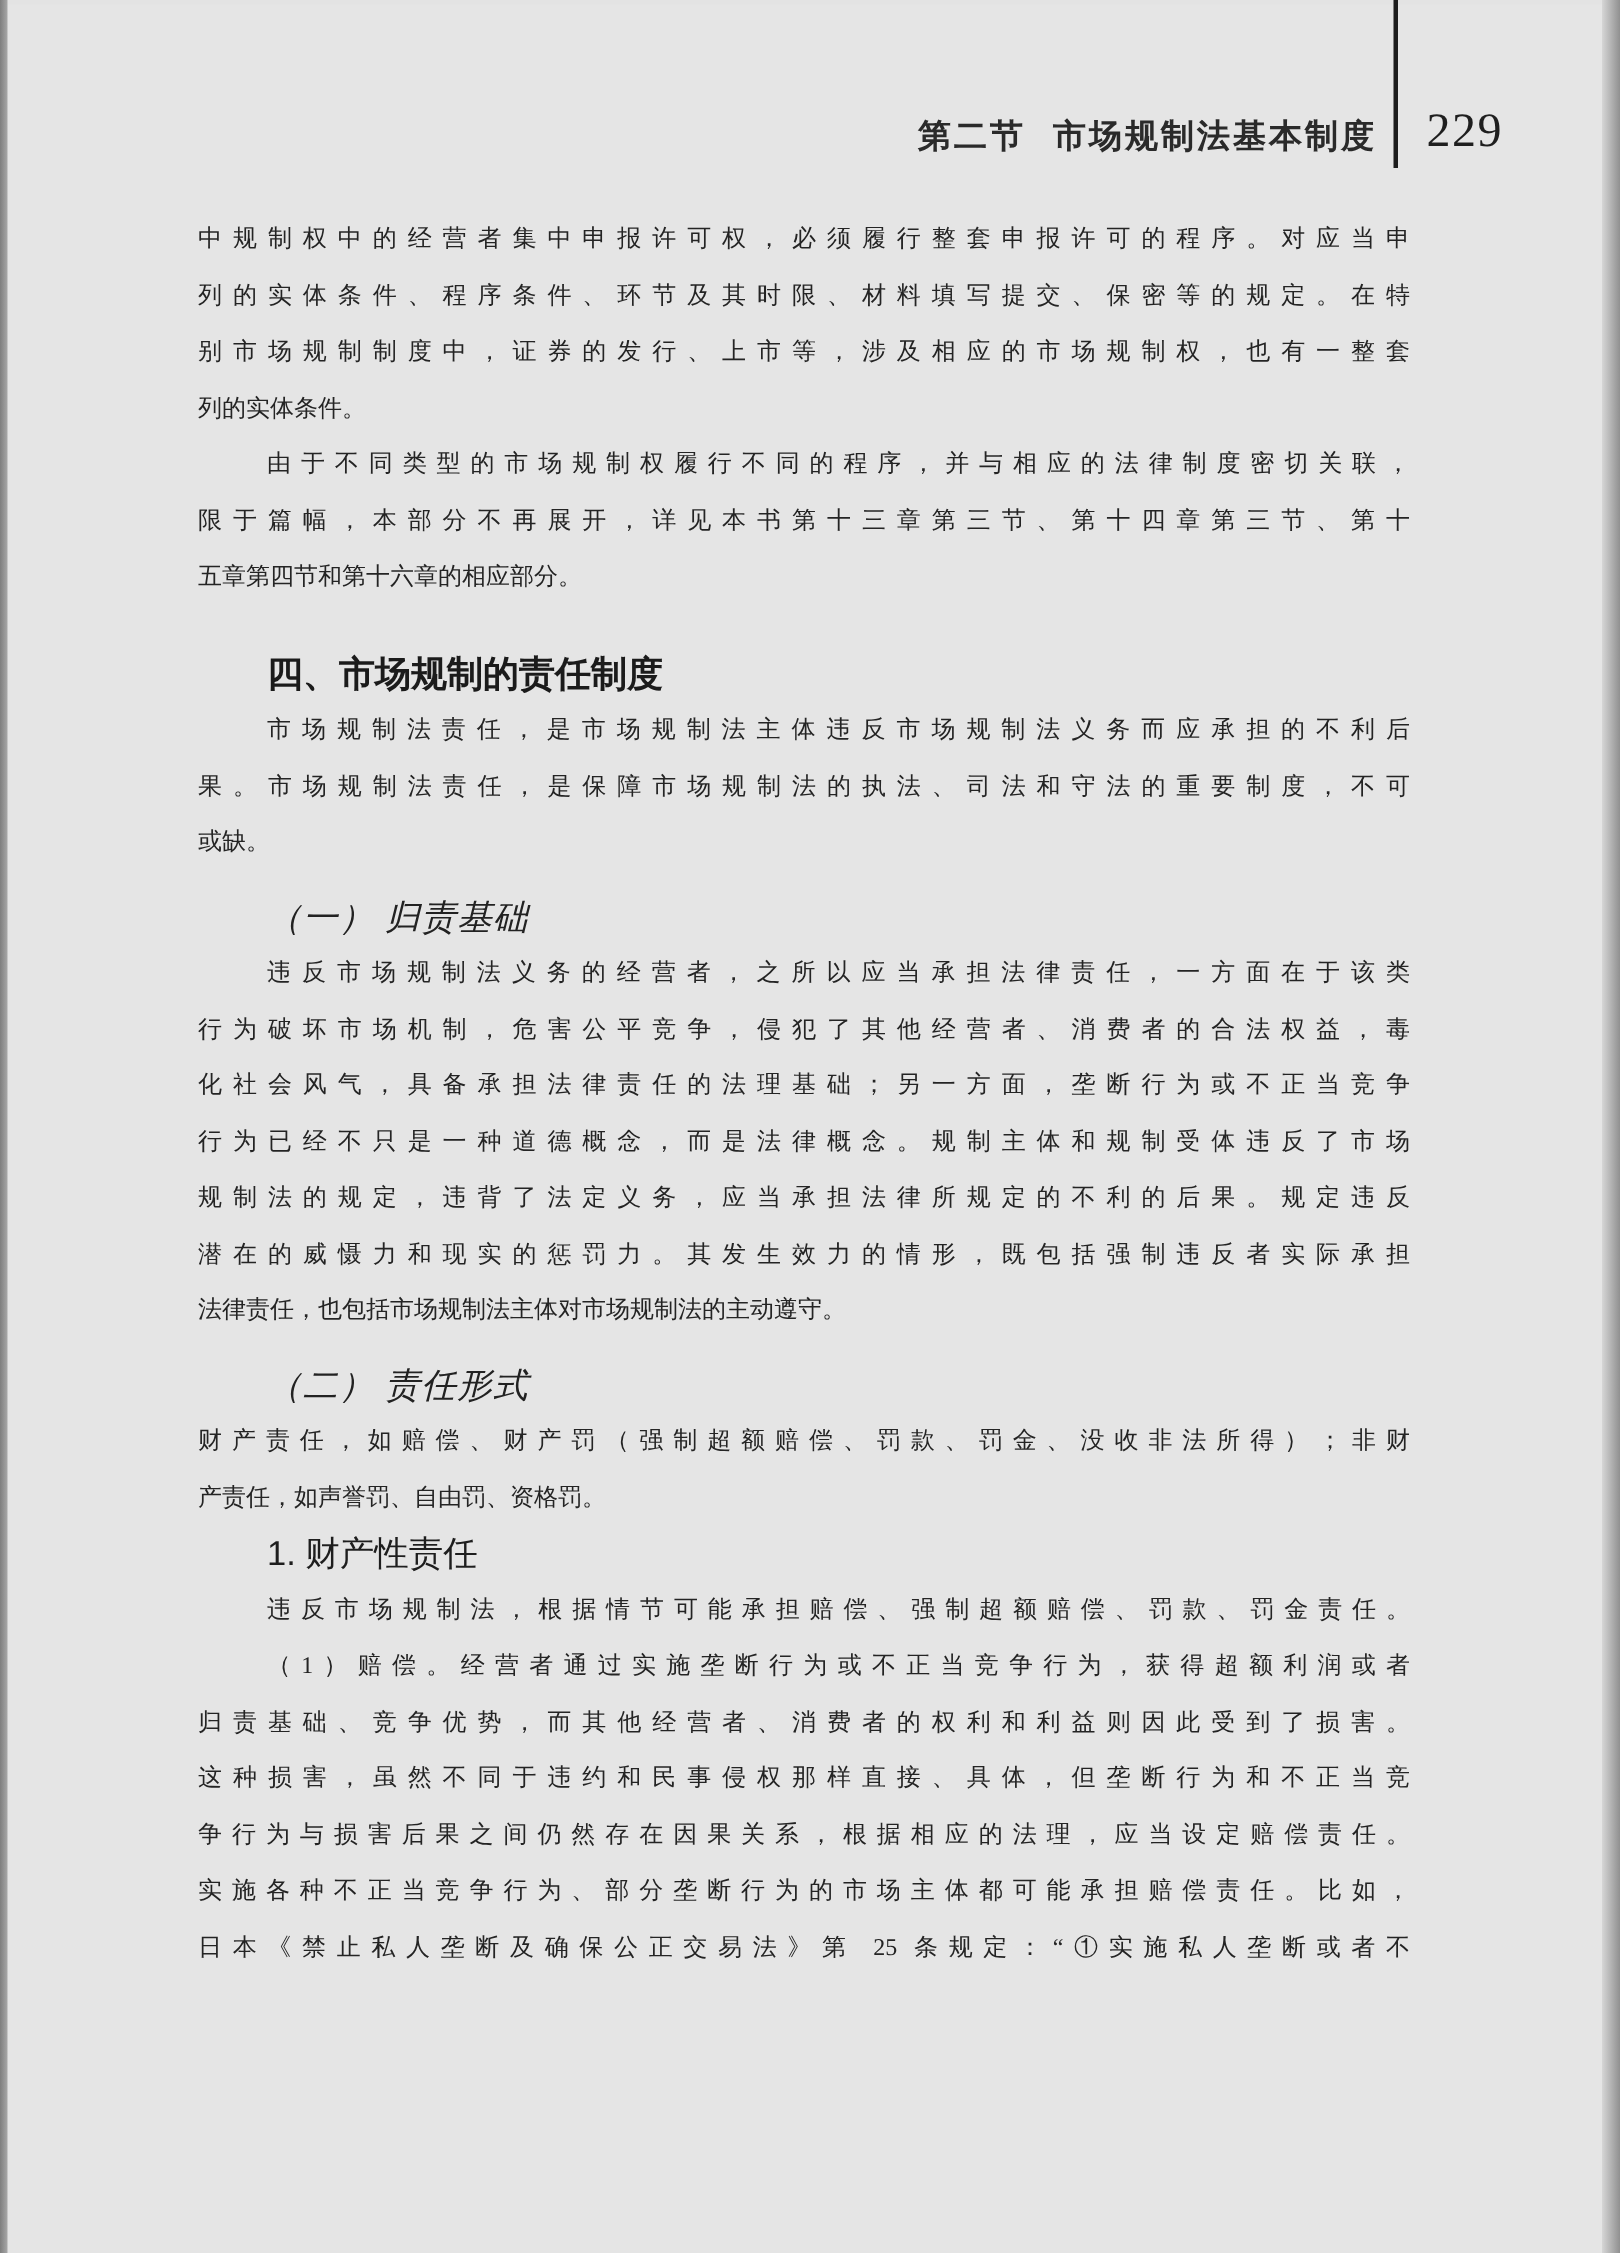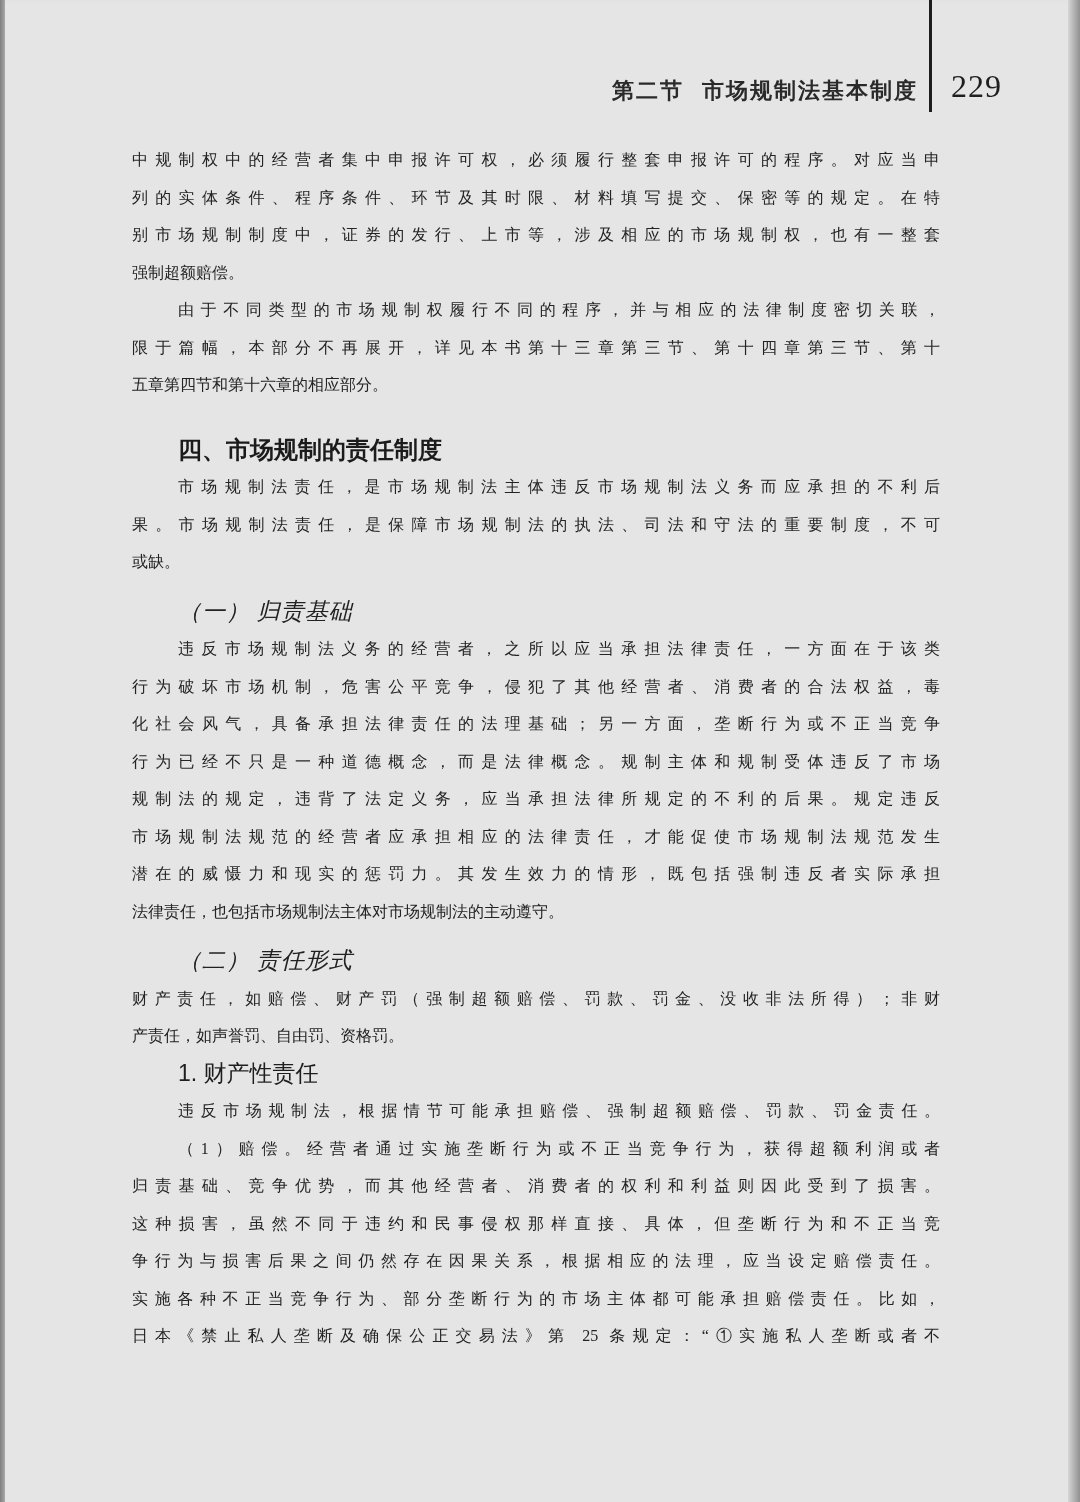--- a/index.html
+++ b/index.html
@@ -71,21 +71,21 @@
     <span class="sect">第二节</span><span>市场规制法基本制度</span>
   </div>
 
   <div class="page-num">229</div>
 
   <div class="body-col">
       <div class="block p">
         <div class="line">中规制权中的经营者集中申报许可权，必须履行整套申报许可的程序。对应当申</div>
         <div class="line">列的实体条件、程序条件、环节及其时限、材料填写提交、保密等的规定。在特</div>
         <div class="line">别市场规制制度中，证券的发行、上市等，涉及相应的市场规制权，也有一整套</div>
-        <div class="line end">强制超额赔偿。</div>
+        <div class="line end">列的实体条件。</div>
       </div>
       <div class="block p">
         <div class="line ind">由于不同类型的市场规制权履行不同的程序，并与相应的法律制度密切关联，</div>
         <div class="line">限于篇幅，本部分不再展开，详见本书第十三章第三节、第十四章第三节、第十</div>
         <div class="line end">五章第四节和第十六章的相应部分。</div>
       </div>
       <div class="block h2">
         <div class="line ind end">四、市场规制的责任制度</div>
       </div>
       <div class="block p">
@@ -95,21 +95,20 @@
       </div>
       <div class="block h3">
         <div class="line ind end">（一） 归责基础</div>
       </div>
       <div class="block p">
         <div class="line ind">违反市场规制法义务的经营者，之所以应当承担法律责任，一方面在于该类</div>
         <div class="line">行为破坏市场机制，危害公平竞争，侵犯了其他经营者、消费者的合法权益，毒</div>
         <div class="line">化社会风气，具备承担法律责任的法理基础；另一方面，垄断行为或不正当竞争</div>
         <div class="line">行为已经不只是一种道德概念，而是法律概念。规制主体和规制受体违反了市场</div>
         <div class="line">规制法的规定，违背了法定义务，应当承担法律所规定的不利的后果。规定违反</div>
-        <div class="line">市场规制法规范的经营者应承担相应的法律责任，才能促使市场规制法规范发生</div>
         <div class="line">潜在的威慑力和现实的惩罚力。其发生效力的情形，既包括强制违反者实际承担</div>
         <div class="line end">法律责任，也包括市场规制法主体对市场规制法的主动遵守。</div>
       </div>
       <div class="block h3">
         <div class="line ind end">（二） 责任形式</div>
       </div>
       <div class="block p">
         <div class="line">财产责任，如赔偿、财产罚（强制超额赔偿、罚款、罚金、没收非法所得）；非财</div>
         <div class="line end">产责任，如声誉罚、自由罚、资格罚。</div>
       </div>

